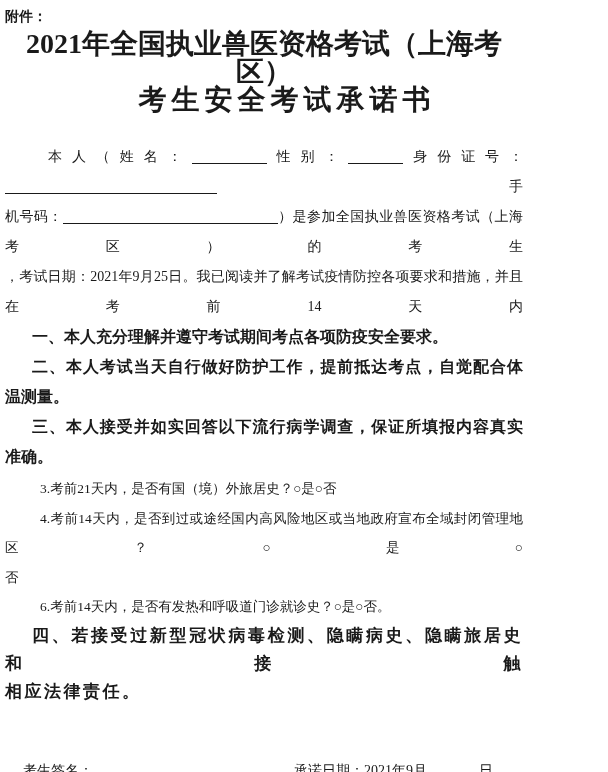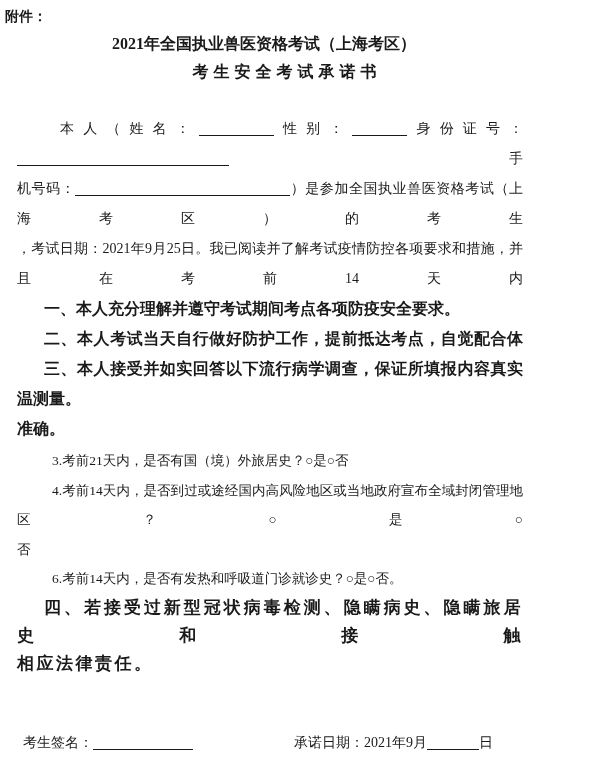--- a/index.html
+++ b/index.html
@@ -4,24 +4,24 @@
 <style>
   * { margin:0; padding:0; box-sizing:border-box; }
   html, body { background:#ffffff; }
   body {
     width:608px; height:772px;
     font-family:"Liberation Serif","DejaVu Serif",serif;
     color:#1a1a1a; overflow:hidden;
   }
   .page { width:528px; height:772px; padding-top:8px; }
   .attachment { font-size:14px; font-weight:bold; line-height:18px; padding-left:5px; }
-  .title { margin-top:4px; text-align:center; font-weight:bold; font-size:16px; line-height:28px; }
+  .title { margin-top:4px; text-align:center; font-weight:bold; font-size:28px; line-height:28px; }
   .title-line { display:block; }
   .title-line.spaced { letter-spacing:5px;padding-left:46px; }
-  .content { margin-top:28px; padding:0 5px;margin-left:12px; }
+  .content { margin-top:28px; padding:0 5px; }
   .line { font-size:14px; line-height:30px; }
   .stretch { text-align:justify; text-align-last:justify; }
   .ind-intro { text-indent:43px; }
   .ind-item { text-indent:27px; }
   .ind-q { text-indent:35px; }
   .bold-item { font-weight:bold; font-size:16px; line-height:30px; }
   .q { font-size:13.5px; line-height:29.5px; }
   .survey { margin-top:2px; }
   .liability-line { font-weight:bold; font-size:17px; letter-spacing:2.5px; line-height:28px; }
   .blank {
@@ -51,22 +51,22 @@
   <div class="content">
 
     <div class="line stretch ind-intro"><span>本人（姓名：</span><span class="blank w75"></span><span>性别：</span><span class="blank w55"></span><span>身份证号：</span><span class="blank w212"></span><span>手</span></div>
 
     <div class="line stretch"><span>机号码：</span><span class="blank w215"></span><span>）是参加全国执业兽医资格考试（上海考区）的考生</span></div>
 
     <div class="line stretch">，考试日期：2021年9月25日。我已阅读并了解考试疫情防控各项要求和措施，并且在考前14天内</div>
 
     <div class="bold-item ind-item">一、本人充分理解并遵守考试期间考点各项防疫安全要求。</div>
     <div class="bold-item ind-item stretch">二、本人考试当天自行做好防护工作，提前抵达考点，自觉配合体</div>
+    <div class="bold-item">温测量。</div>
     <div class="bold-item ind-item stretch">三、本人接受并如实回答以下流行病学调查，保证所填报内容真实</div>
-    <div class="bold-item">温测量。</div>
     <div class="bold-item">准确。</div>
 
     <div class="survey">
       <div class="q ind-q">3.考前21天内，是否有国（境）外旅居史？○是○否</div>
       <div class="q ind-q stretch">4.考前14天内，是否到过或途经国内高风险地区或当地政府宣布全域封闭管理地区？○是○</div>
       <div class="q">否</div>
       <div class="q ind-q">6.考前14天内，是否有发热和呼吸道门诊就诊史？○是○否。</div>
     </div>
 
     <div class="liability-line ind-item stretch">四、若接受过新型冠状病毒检测、隐瞒病史、隐瞒旅居史和接触</div>

